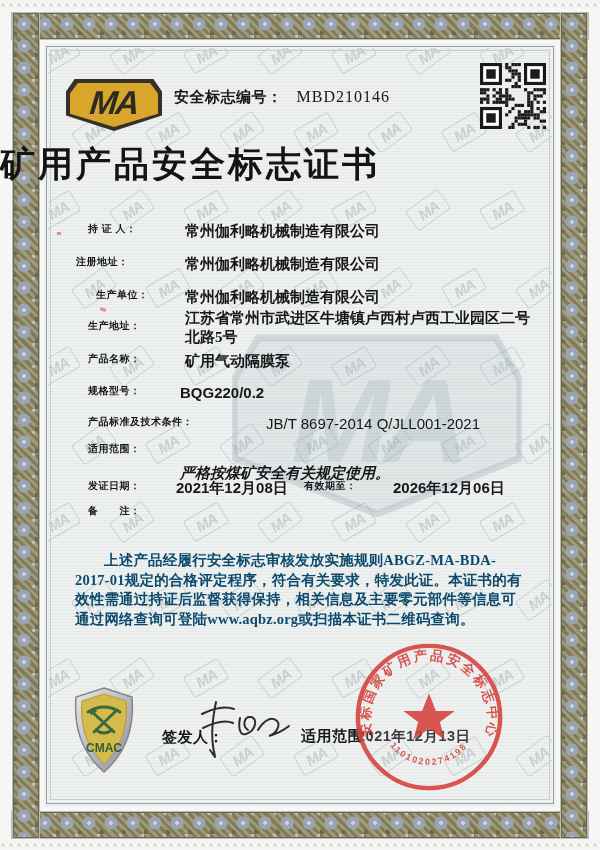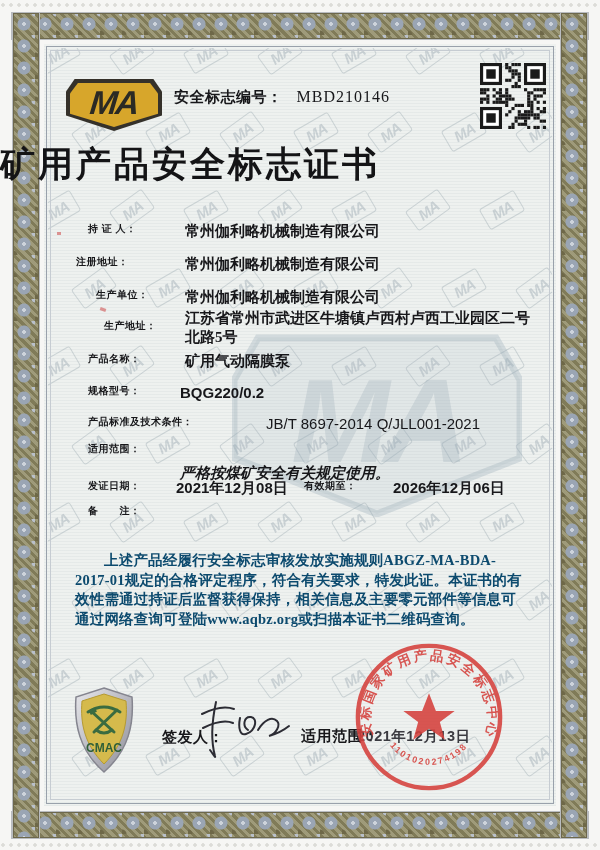--- a/index.html
+++ b/index.html
@@ -330,21 +330,21 @@
 
 <span class="abs lbl" style="left:88px; top:222px;">持 证 人：</span>
 <span class="abs val" style="left:185px; top:222px;">常州伽利略机械制造有限公司</span>
 
 <span class="abs lbl" style="left:76px; top:255px;font-family:Liberation Serif, serif;">注册地址：</span>
 <span class="abs val" style="left:185px; top:255px;">常州伽利略机械制造有限公司</span>
 
 <span class="abs lbl" style="left:96px; top:288px;">生产单位：</span>
 <span class="abs val" style="left:185px; top:288px;">常州伽利略机械制造有限公司</span>
 
-<span class="abs lbl" style="left:104px; top:319px;font-family:Liberation Mono, monospace;">生产地址：</span>
+<span class="abs lbl" style="left:88px; top:319px;font-family:Liberation Mono, monospace;">生产地址：</span>
 <span class="abs val" style="left:185px; top:309px; width:352px; line-height:19px;">江苏省常州市武进区牛塘镇卢西村卢西工业园区二号北路5号</span>
 
 <span class="abs lbl" style="left:88px; top:352px;">产品名称：</span>
 <span class="abs val" style="left:185px; top:352px;">矿用气动隔膜泵</span>
 
 <span class="abs lbl" style="left:88px; top:384px;">规格型号：</span>
 <span class="abs val" style="left:180px; top:384px; font-family:'Liberation Sans',sans-serif; font-weight:700;">BQG220/0.2</span>
 
 <span class="abs lbl" style="left:88px; top:415px;">产品标准及技术条件：</span>
 <span class="abs val" style="left:266px; top:415px; font-family:'Liberation Sans',sans-serif; font-weight:500;">JB/T 8697-2014  Q/JLL001-2021</span>

